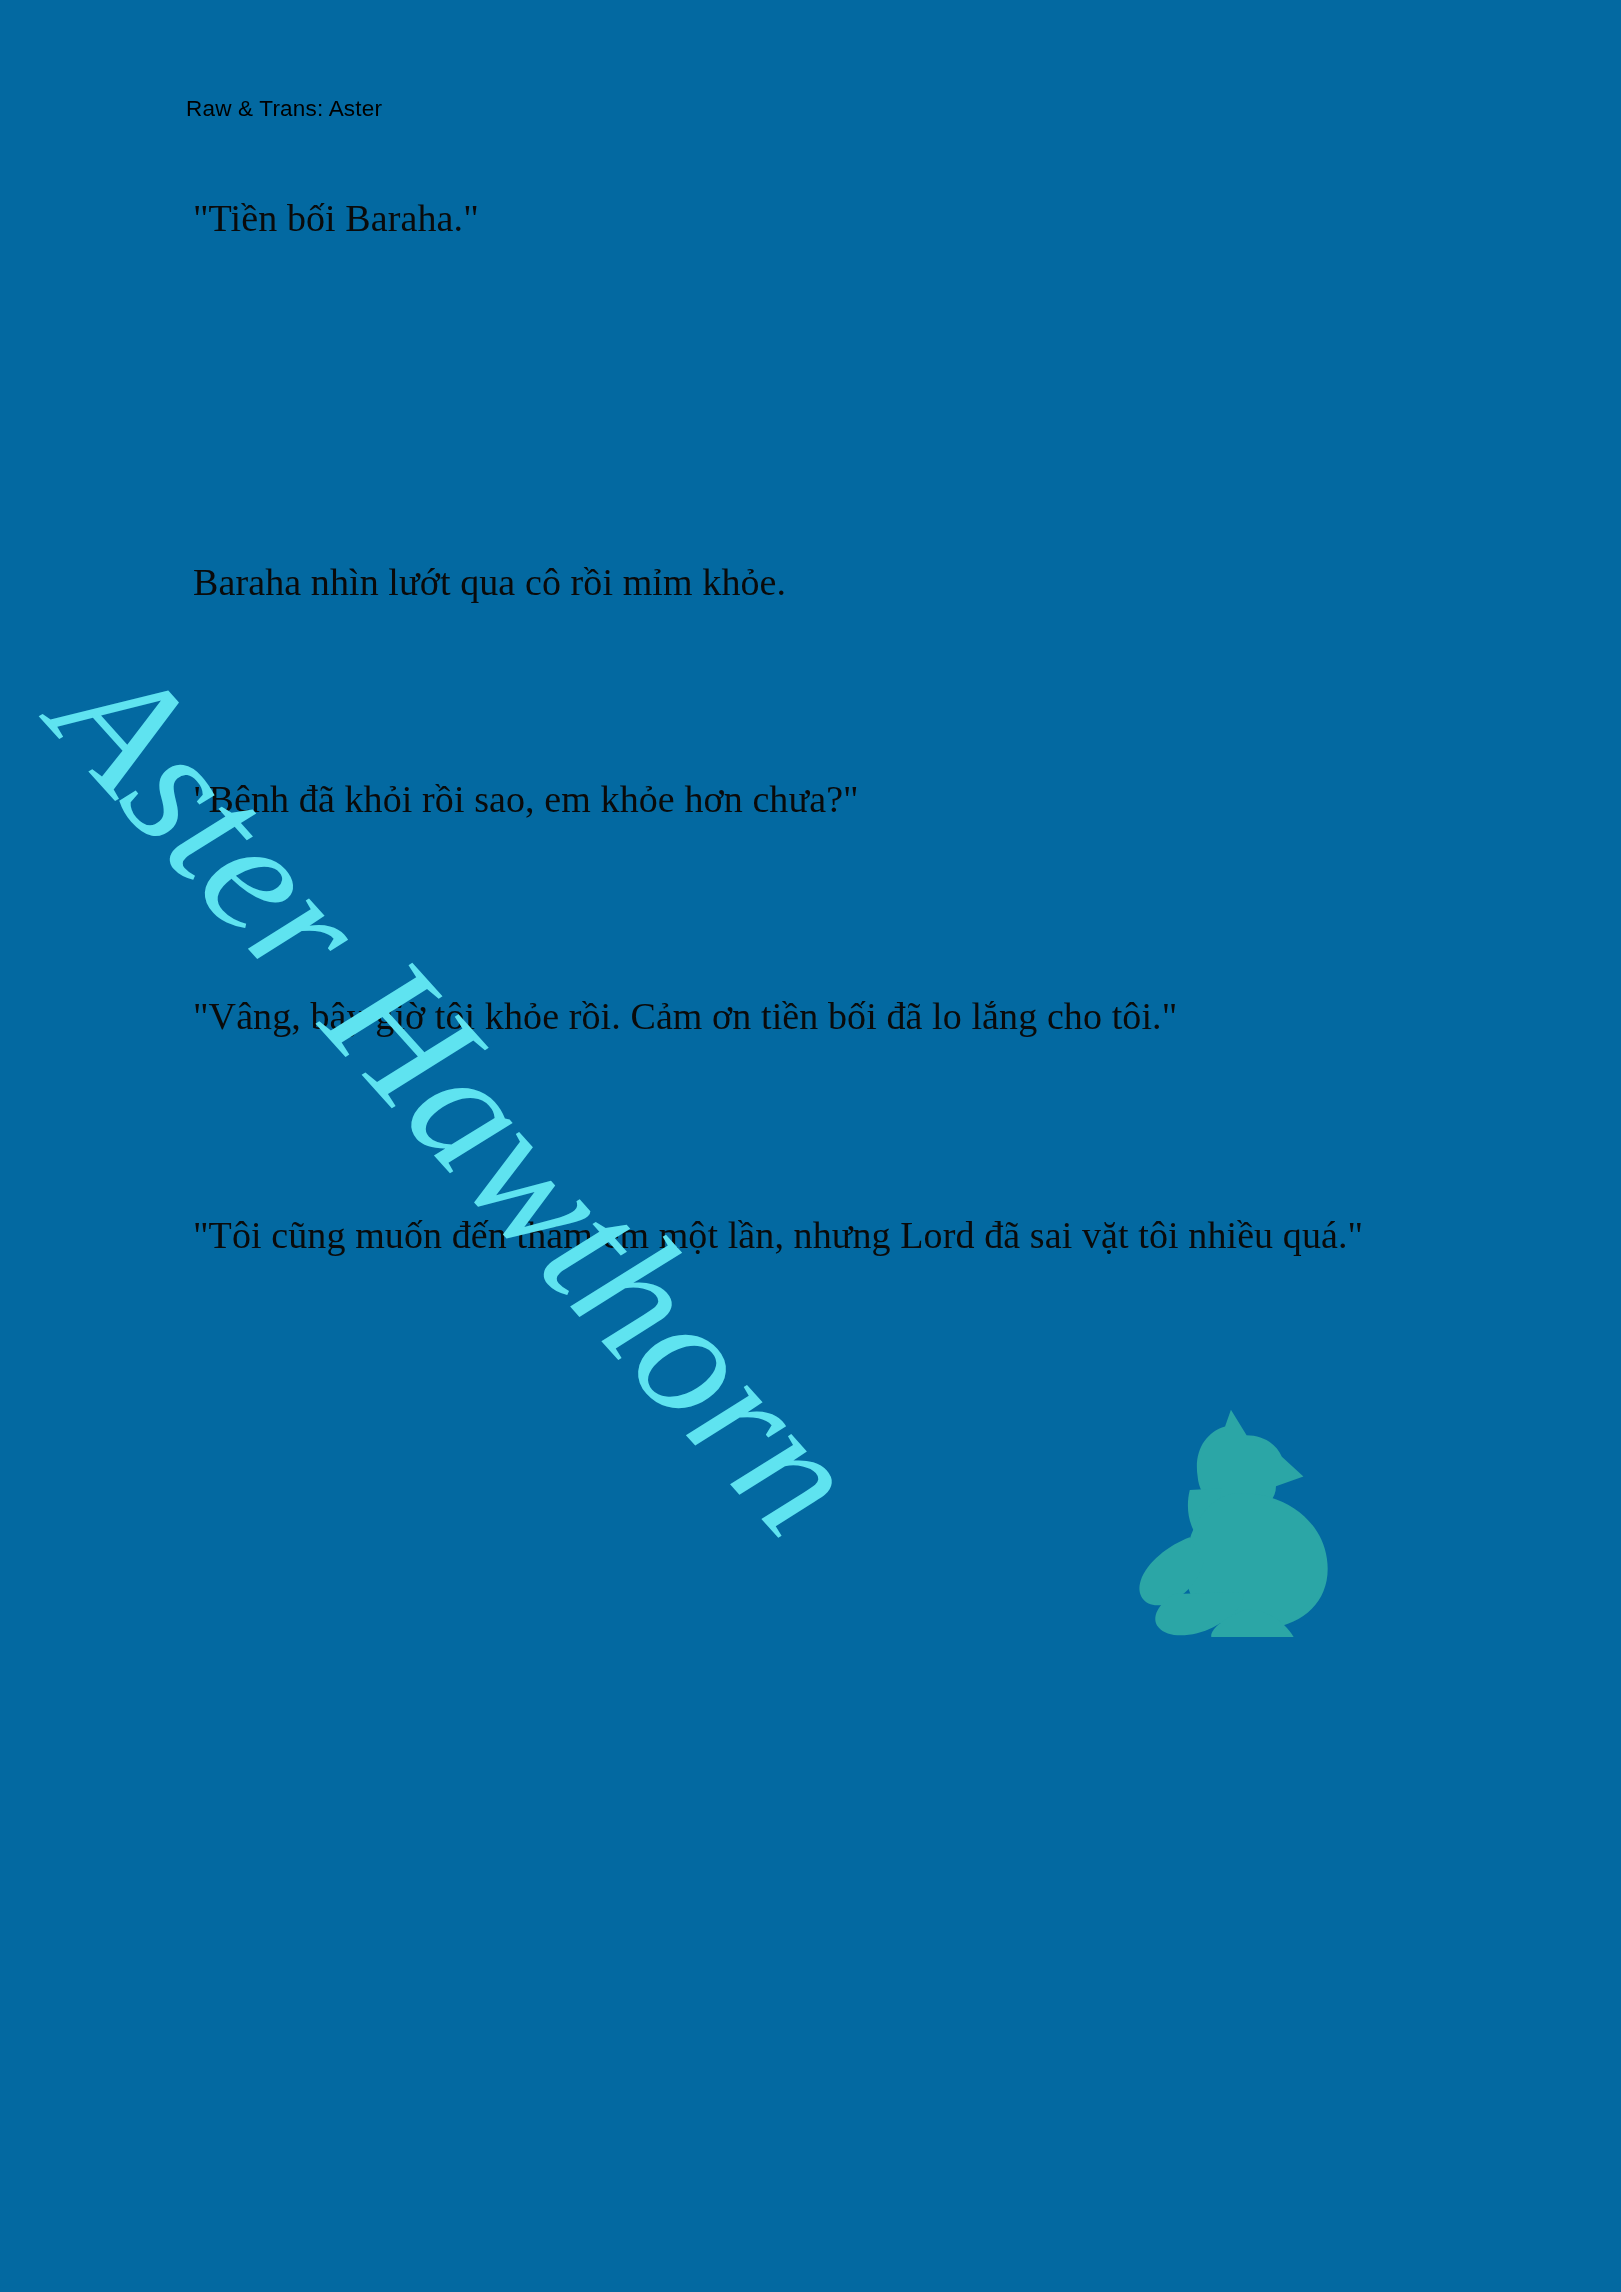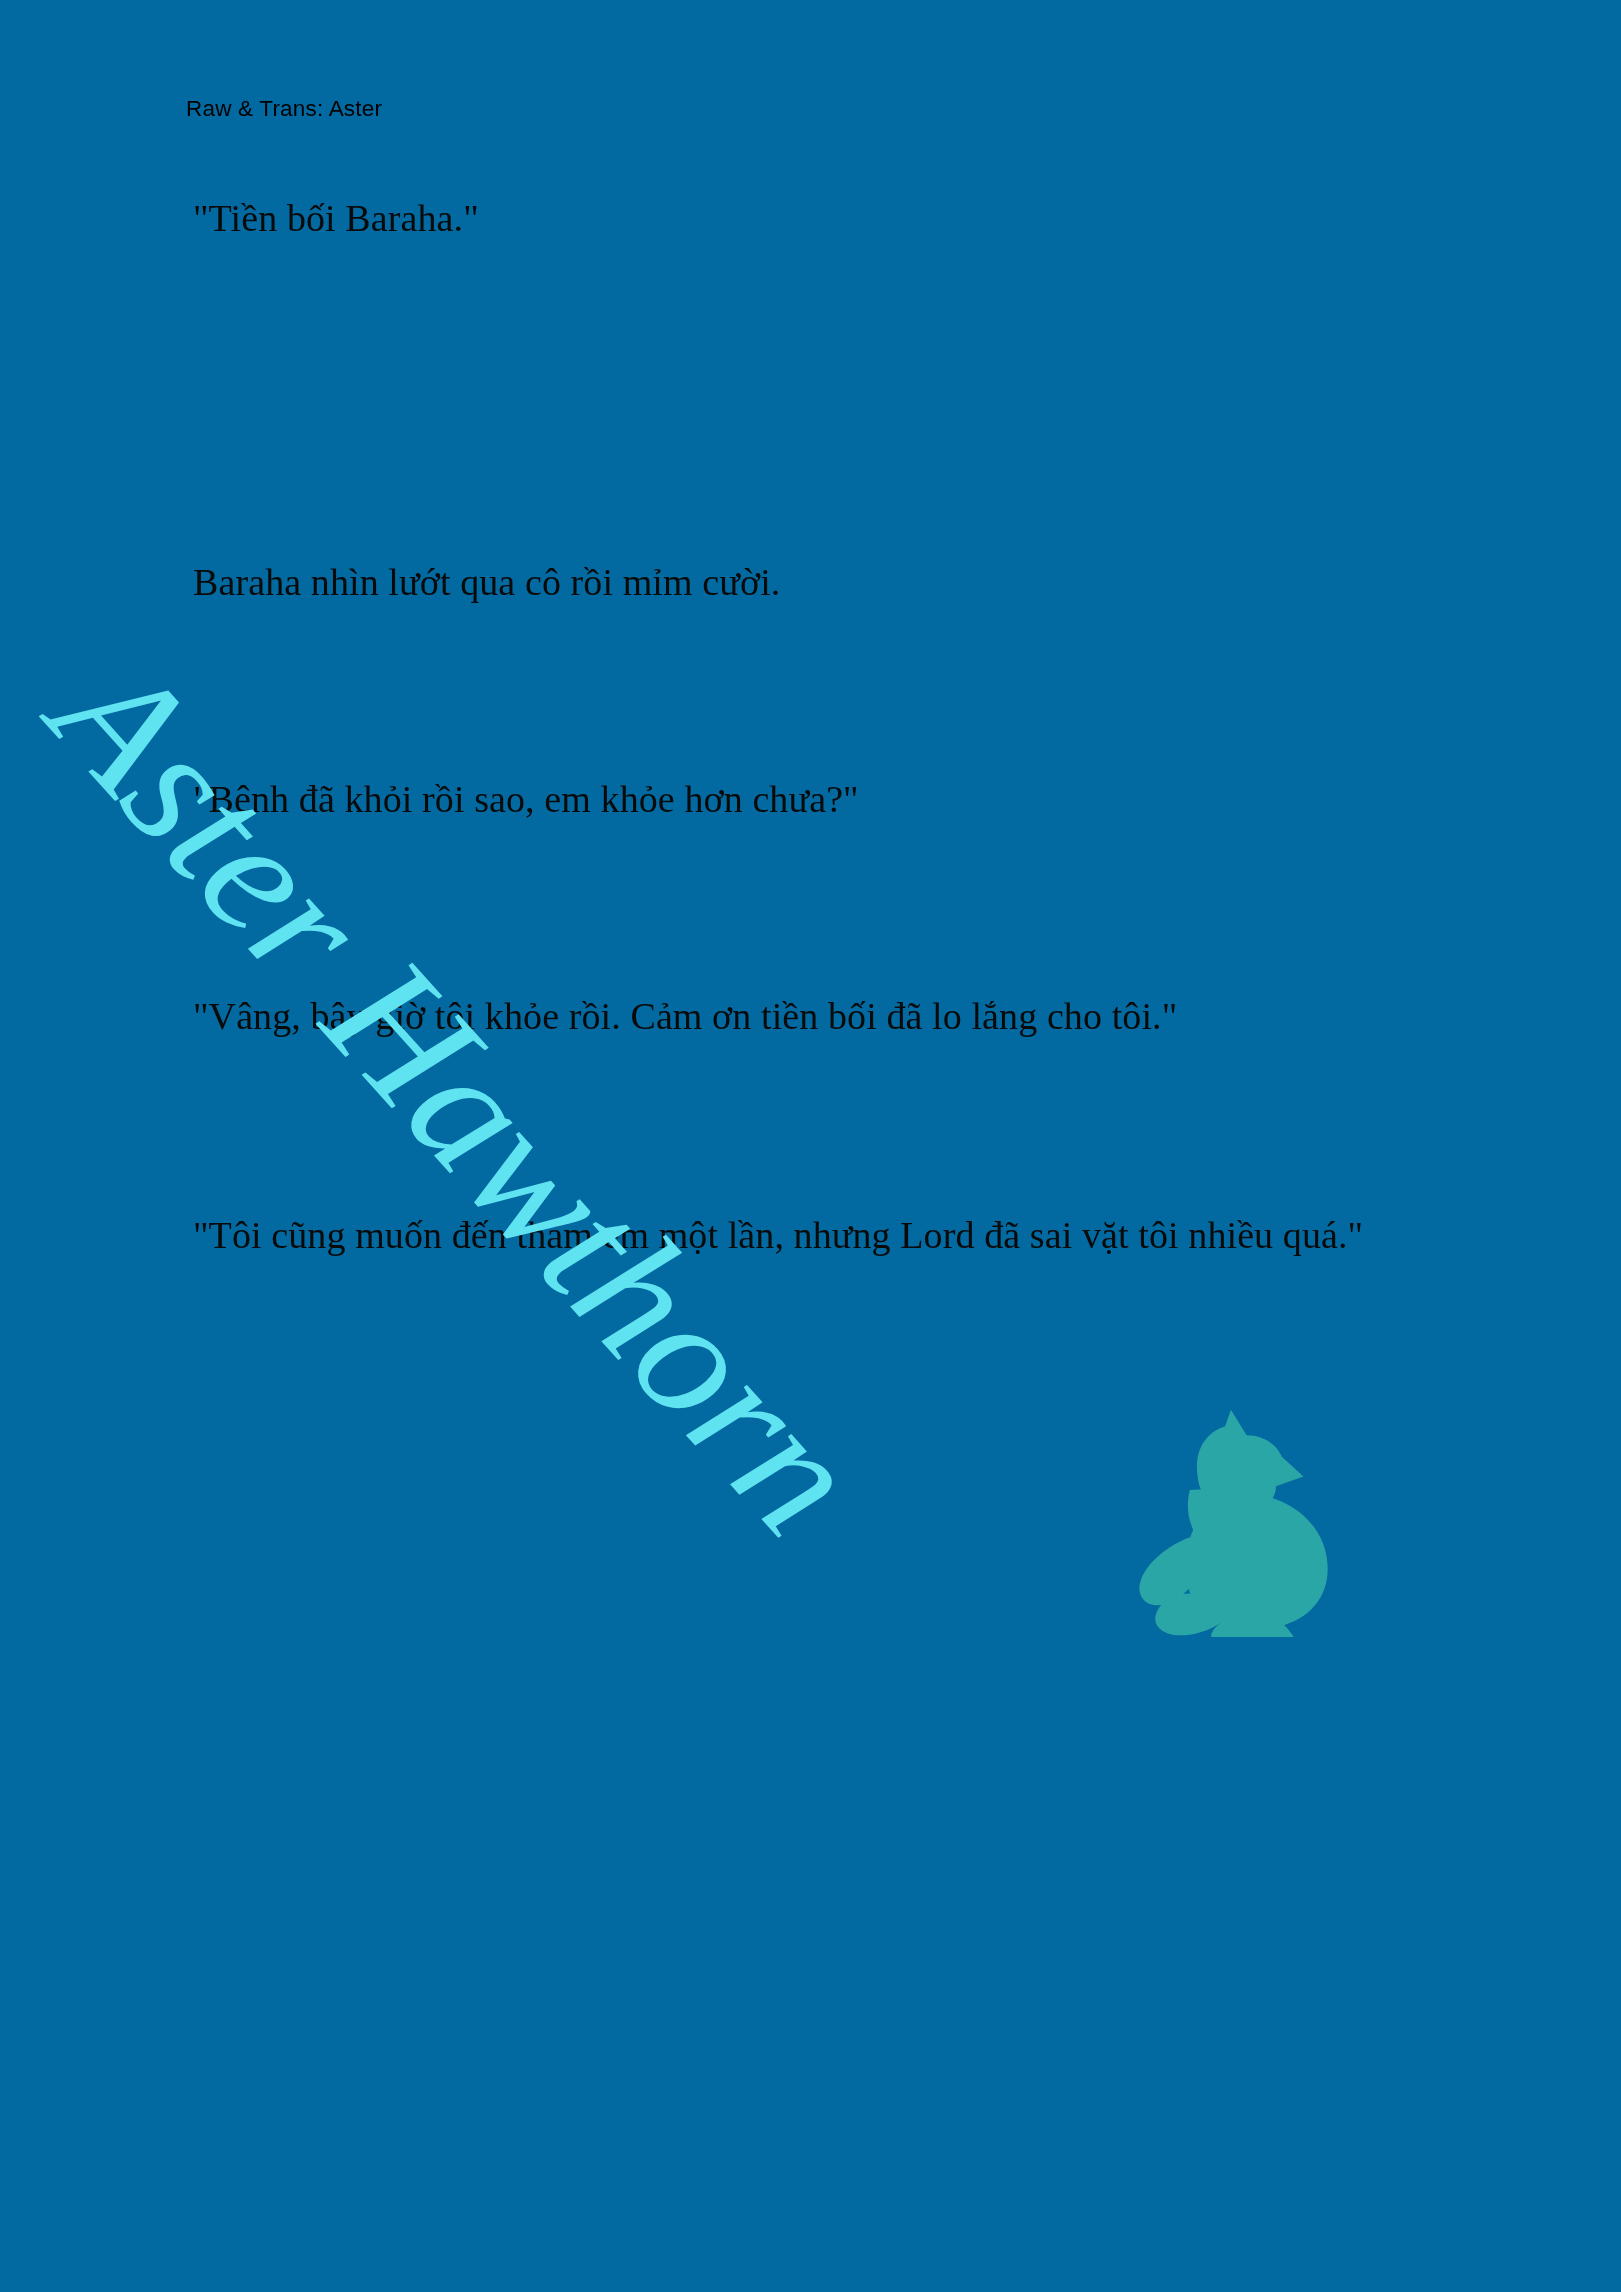--- a/index.html
+++ b/index.html
@@ -81,21 +81,21 @@
 <body>
 
 <div class="page">
 
   <div class="header">Raw &amp; Trans: Aster</div>
 
   <div class="content">
     <p class="para">"Tiền bối Baraha."</p>
     <div class="spacer-1"></div>
     <div class="spacer-2"></div>
-    <p class="para">Baraha nhìn lướt qua cô rồi mỉm cười.</p>
+    <p class="para">Baraha nhìn lướt qua cô rồi mỉm khỏe.</p>
     <div class="spacer-3"></div>
     <p class="para">"Bệnh đã khỏi rồi sao, em khỏe hơn chưa?"</p>
     <div class="spacer-4"></div>
     <p class="para">"Vâng, bây giờ tôi khỏe rồi. Cảm ơn tiền bối đã lo lắng cho tôi."</p>
     <div class="spacer-5"></div>
     <p class="para">"Tôi cũng muốn đến thăm em một lần, nhưng Lord đã sai vặt tôi nhiều quá."</p>
   </div>
 
   <div class="watermark-text">Aster Hawthorn</div>
 

